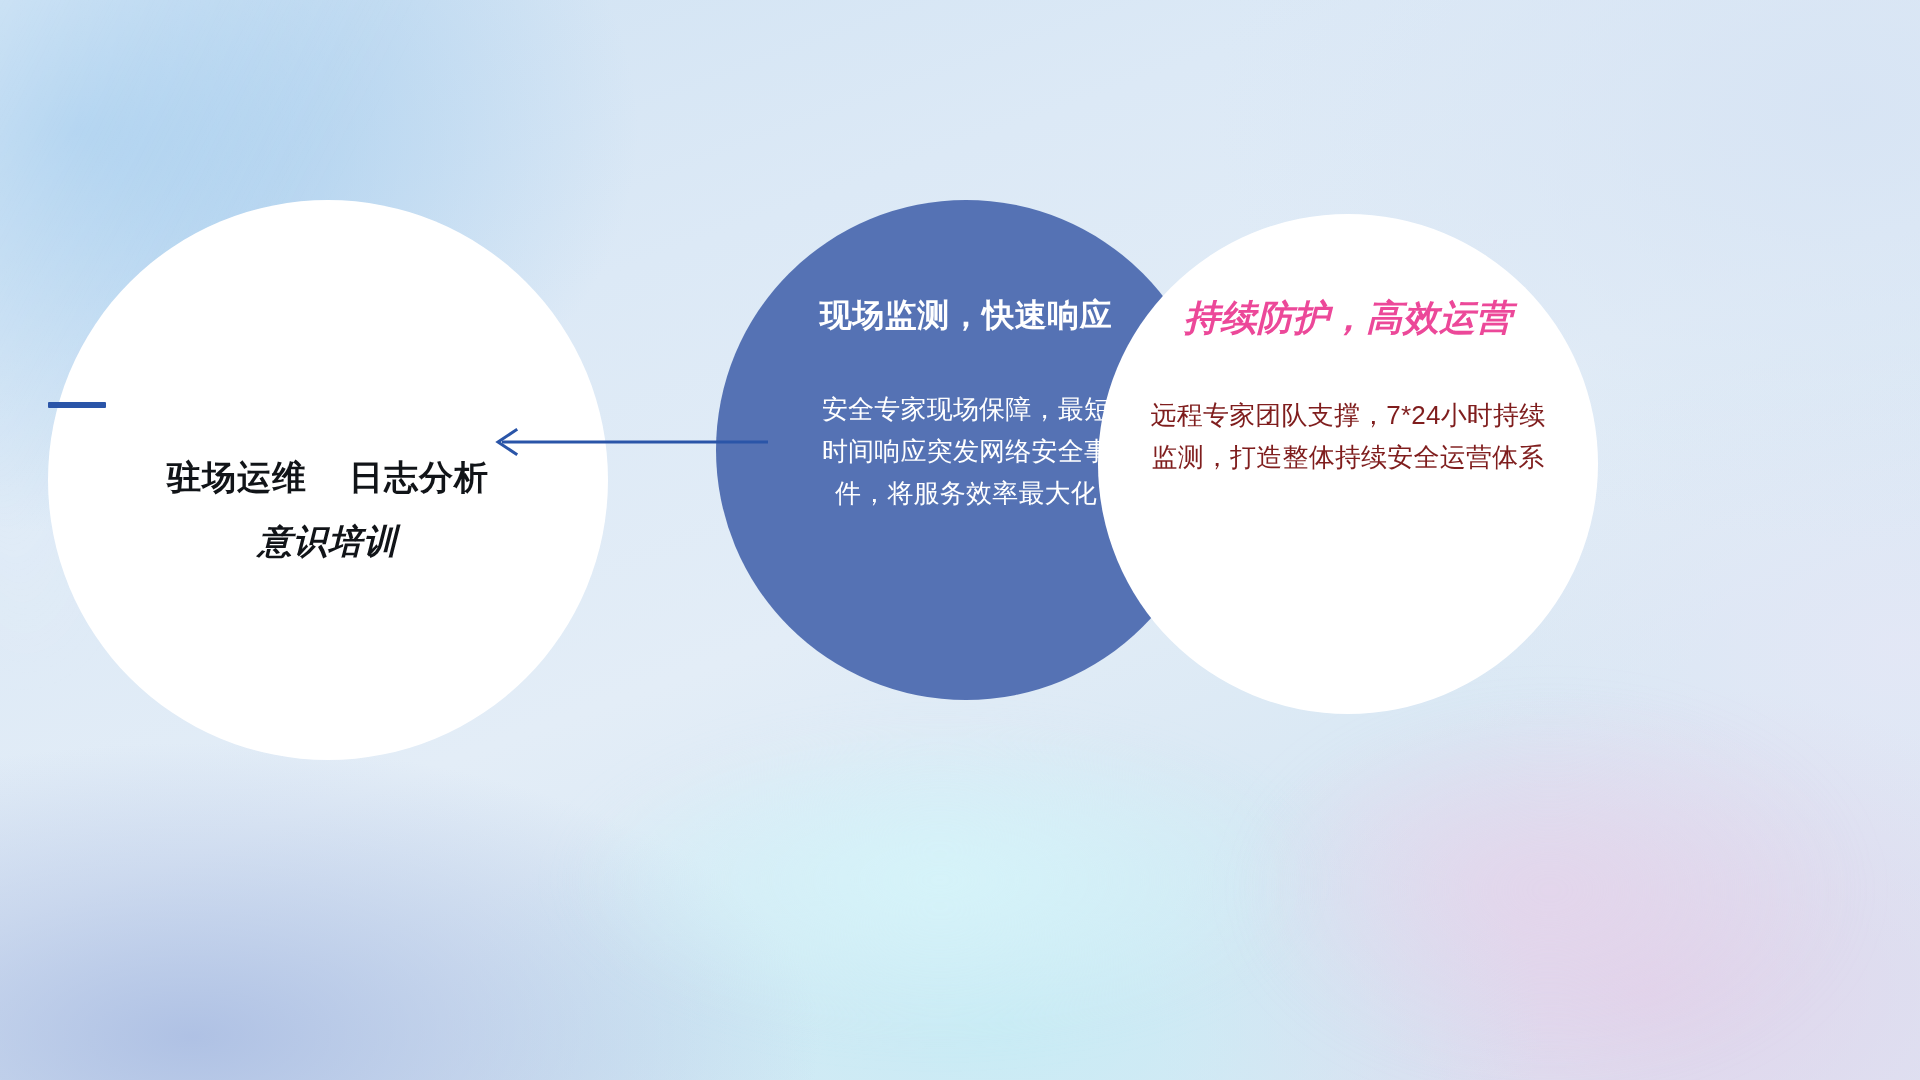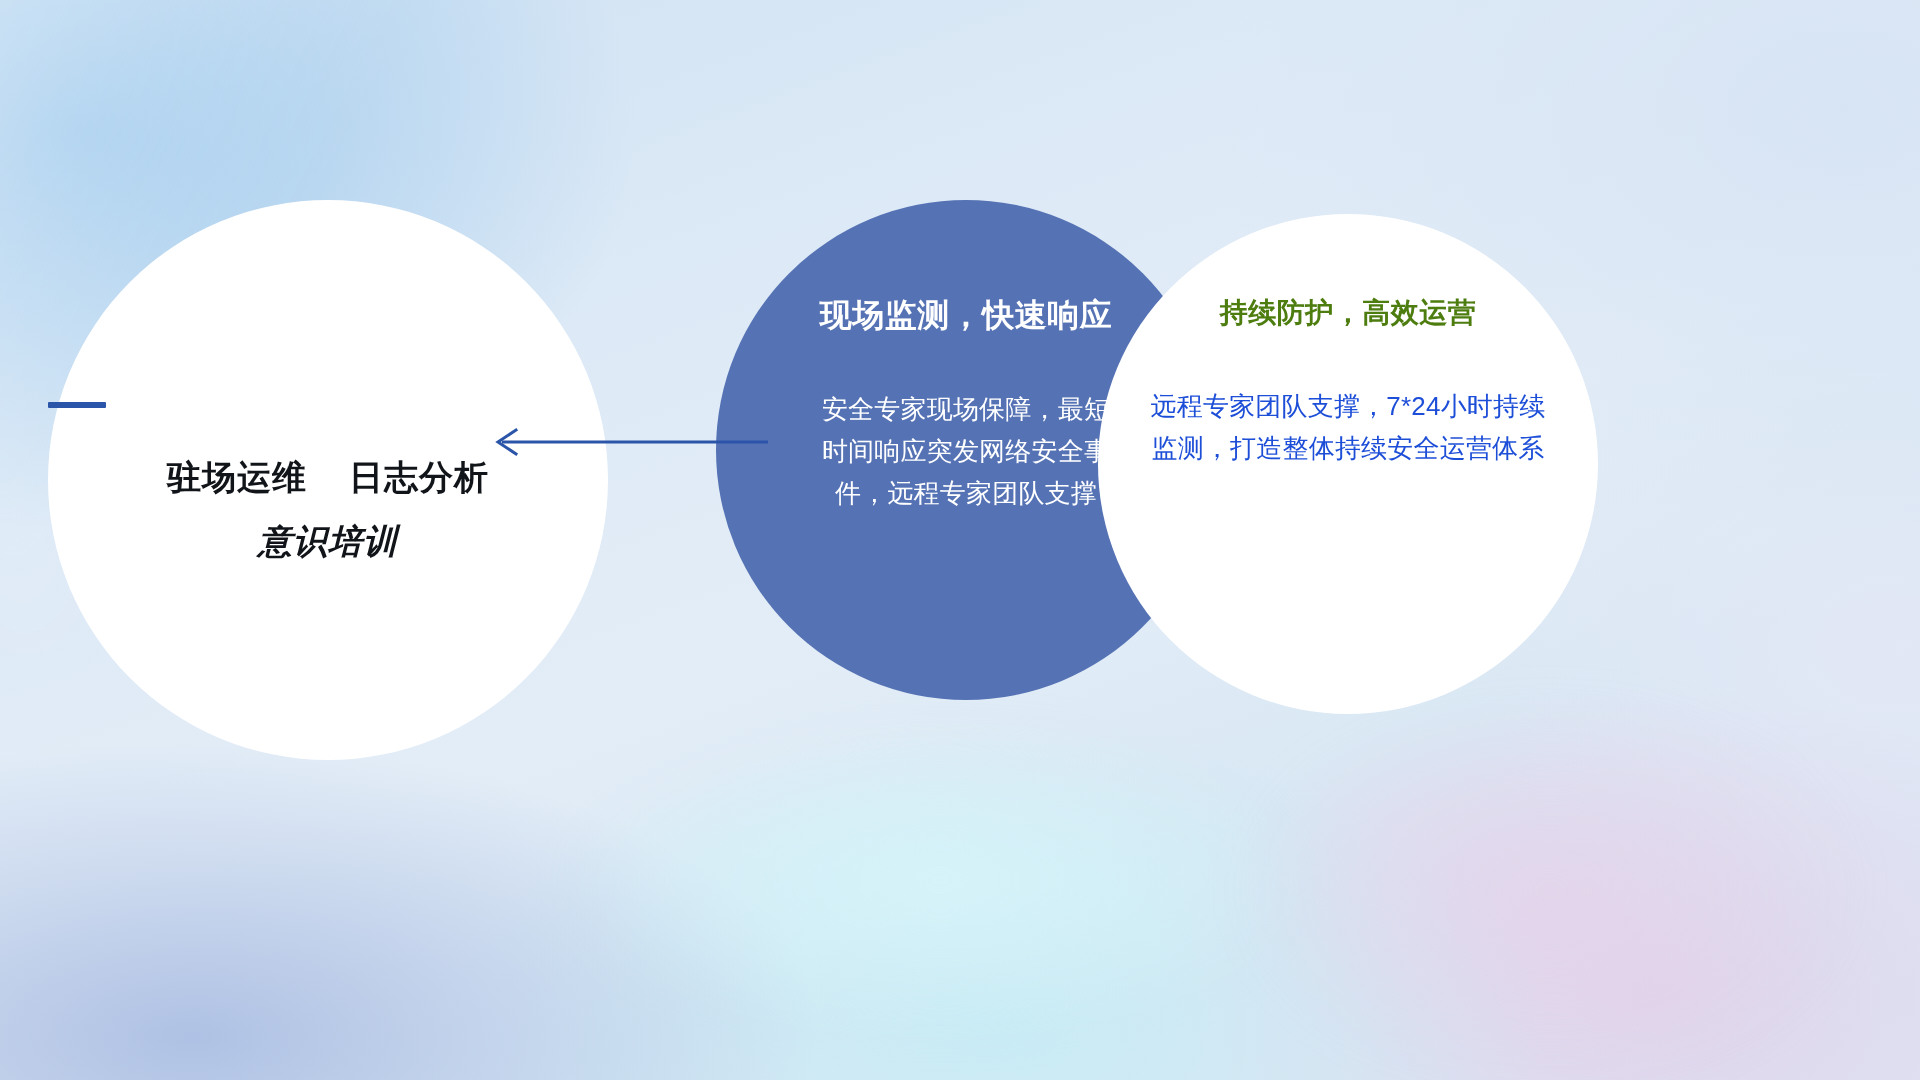--- a/index.html
+++ b/index.html
@@ -165,32 +165,33 @@
     height: 500px;
     display: flex;
     flex-direction: column;
     align-items: center;
     justify-content: flex-start;
     padding-top: 84px;
     box-sizing: border-box;
     text-align: center;
   }
   .right-title {
-    font-size: 28px;
+    font-size: 36px;
     font-weight: 700;
-    color: #4d7c0f;
+    color: #ec4899;
     letter-spacing: 0.5px;
     line-height: 1.1;
     white-space: nowrap;
+    font-style: italic;
   }
   .right-body {
     margin-top: 56px;
     font-size: 26px;
     font-weight: 400;
-    color: #1d4ed8;
+    color: #7f1d1d;
     line-height: 1.62;
     width: 410px;
     letter-spacing: 0.2px;
   }
 
   
   #connector-arrow {
     position: absolute;
     left: 480px;
     top: 414px;
@@ -218,21 +219,21 @@
   </div>
 
   <svg id="connector-arrow" viewBox="0 0 290 56" width="290" height="56">
     <line x1="288" y1="28" x2="22" y2="28" stroke="#2a55a8" stroke-width="3"></line>
     <polyline points="36,16 18,28 36,40" fill="none" stroke="#2a55a8" stroke-width="3" stroke-linecap="square" stroke-linejoin="miter"></polyline>
   </svg>
 
   <div class="circle" id="circle-middle">
     <div class="inner">
       <div class="mid-title">现场监测，快速响应</div>
-      <div class="mid-body">安全专家现场保障，最短时间响应突发网络安全事件，远程专家团队支撑</div>
+      <div class="mid-body">安全专家现场保障，最短时间响应突发网络安全事件，将服务效率最大化</div>
     </div>
   </div>
 
   <div class="circle" id="circle-right">
     <div class="inner">
       <div class="right-title">持续防护，高效运营</div>
       <div class="right-body">远程专家团队支撑，7*24小时持续监测，打造整体持续安全运营体系</div>
     </div>
   </div>
 

